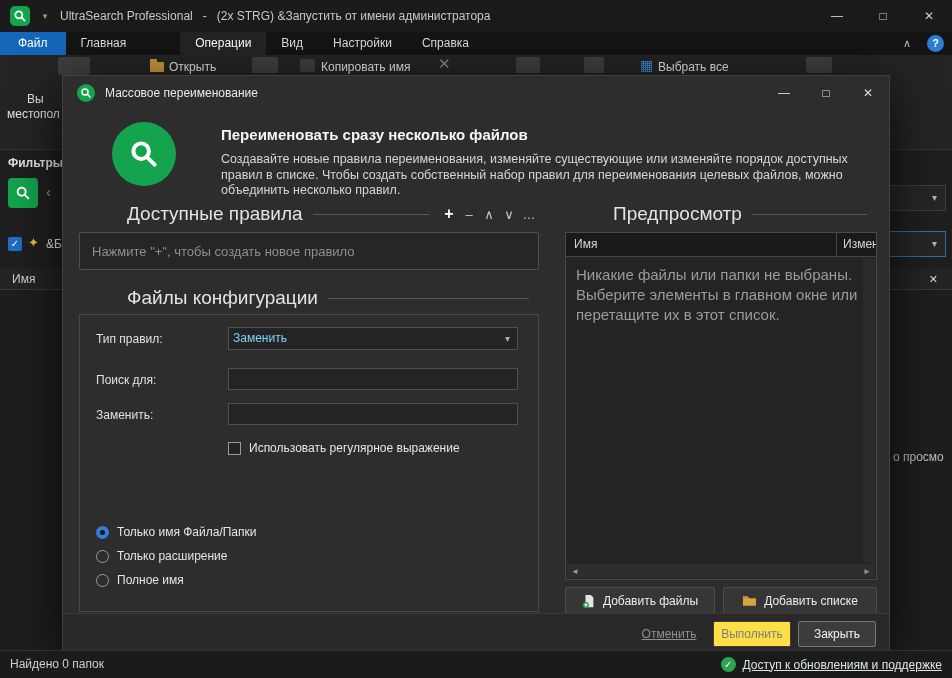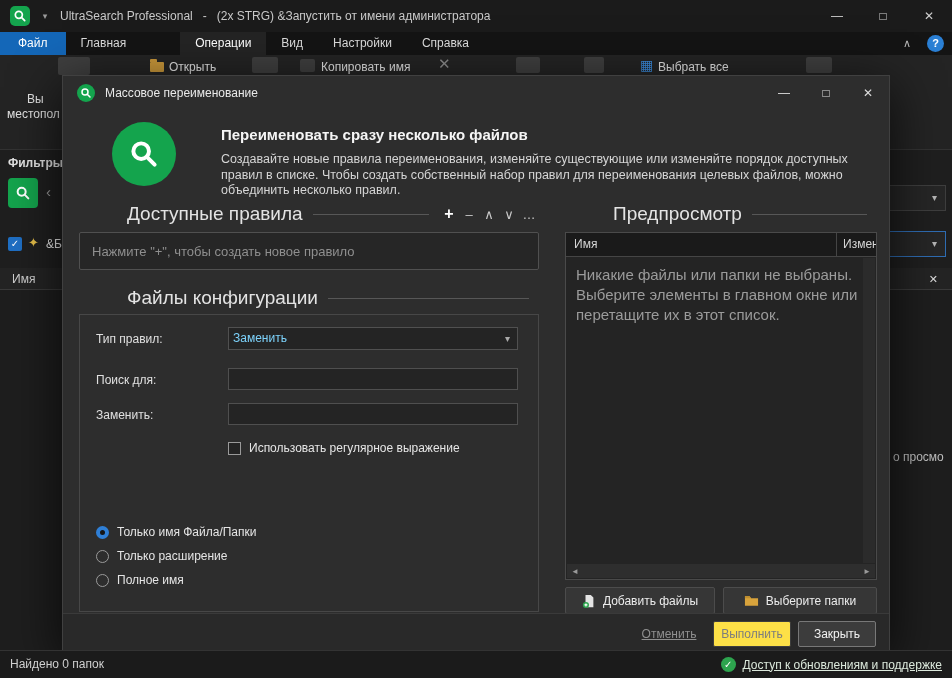--- a/index.html
+++ b/index.html
@@ -315,21 +315,21 @@
         <rect x="1" y="9" width="7" height="7" rx="3.5" fill="#2da44e"></rect>
         <path d="M4.5 10.8v3.4M2.8 12.5h3.4" stroke="#fff" stroke-width="1.3"></path>
       </svg>
       <span>Добавить файлы</span>
     </div>
     <div class="btn add-folders">
       <svg width="15" height="13" viewBox="0 0 16 13">
         <path d="M1 2h5l1.5 2H15v8H1z" fill="#d8a33c"></path>
         <path d="M1 2h5l1.5 2H1z" fill="#c08f2e"></path>
       </svg>
-      <span>Выберите папки</span>
+      <span>Добавить списке</span>
     </div>
 
     <div class="dlg-footer"></div>
     <span class="cancel-btn">Отменить</span>
     <span class="run-btn">Выполнить</span>
     <span class="close-btn">Закрыть</span>
   </div>
 
 </div>
 

